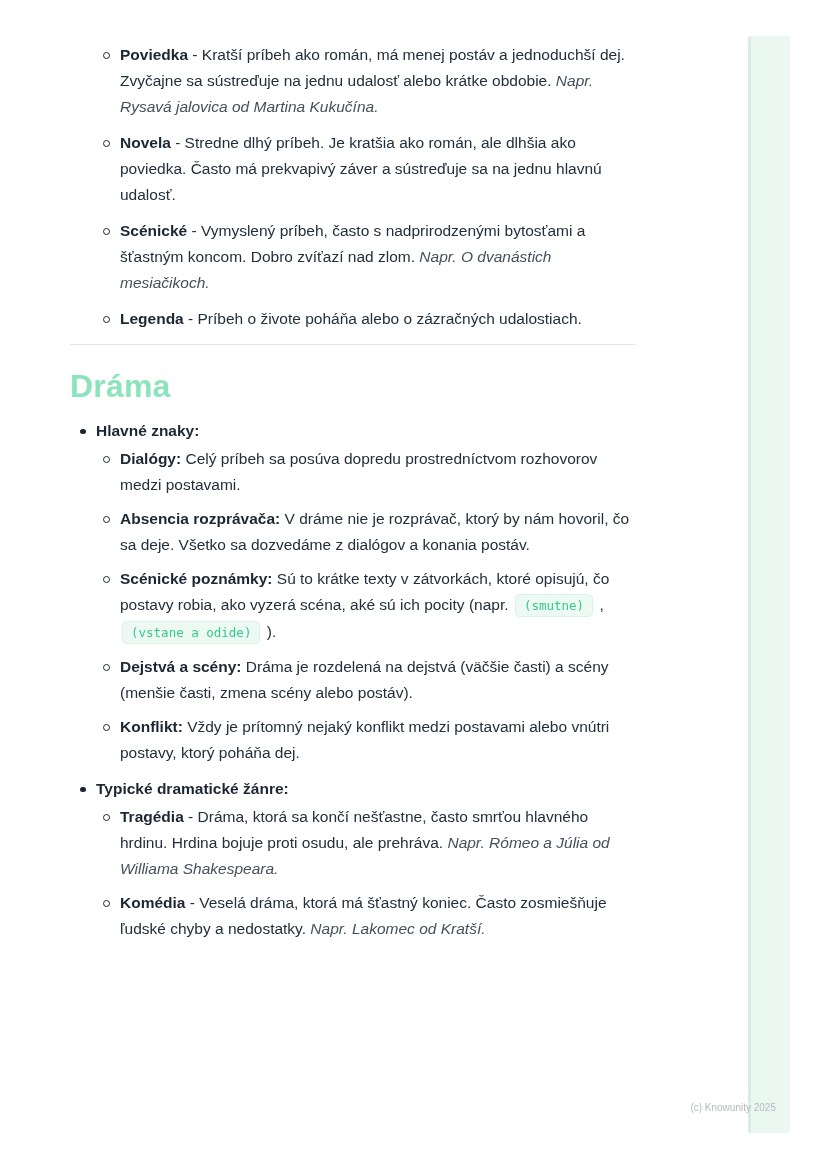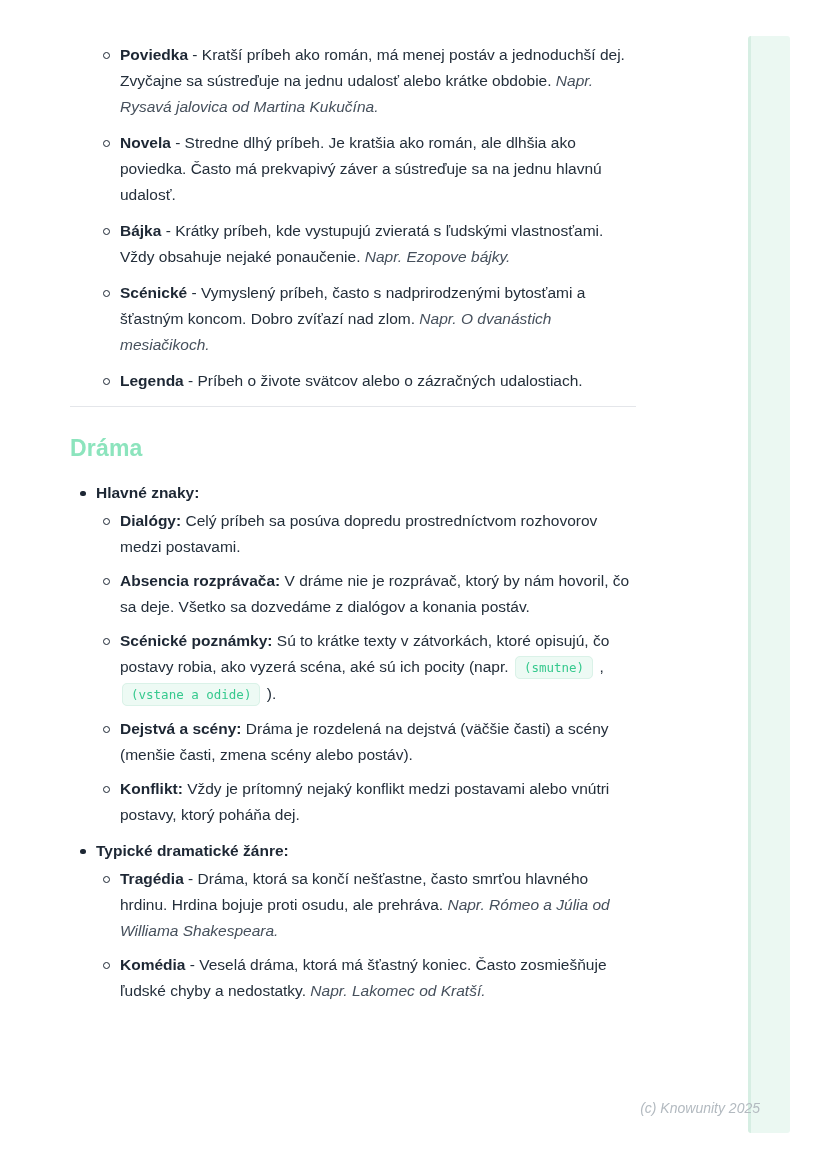--- a/index.html
+++ b/index.html
@@ -49,57 +49,52 @@
     padding: 3px 8px;
     margin: 8px 2px;
     white-space: nowrap;
   }
   hr.divider {
     border: none; border-top: 1px solid var(--divider, #e4e6ea);
     margin: 12px 0 0 0; width: 566px;
   }
   h2.drama-heading {
     color: var(--heading_accent, #8ce4bd);
-    font-size: 23px; line-height: 30px; font-weight: 700;
+    font-size: 32px; line-height: 30px; font-weight: 700;
     margin: 26px 0 17px 0; letter-spacing: 0.2px;
   }
   .copyright {
-    position: absolute; top: 1101px; right: 68px;
-    font-size: 14px; line-height: 14px;
+    position: absolute; top: 1101px; right: 52px;
+    font-size: 10px; line-height: 14px;
     color: var(--footer_text, #b3bac0);
-    font-style: italic;
   }
 </style>
 </head>
 <body>
 
 <div class="page">
   <div class="edge-bar"></div>
 
   <div class="content">
     <ul class="list genre-list" id="genre-list">
         <li class="item">
           <span class="bullet circle"></span>
           <div class="itext"><span class="seg-b">Poviedka</span><span class="seg-n"> - Kratší príbeh ako román, má menej postáv a jednoduchší dej. Zvyčajne sa sústreďuje na jednu udalosť alebo krátke obdobie. </span><span class="seg-i">Napr. Rysavá jalovica od Martina Kukučína.</span></div>
         </li>
         <li class="item">
           <span class="bullet circle"></span>
           <div class="itext"><span class="seg-b">Novela</span><span class="seg-n"> - Stredne dlhý príbeh. Je kratšia ako román, ale dlhšia ako poviedka. Často má prekvapivý záver a sústreďuje sa na jednu hlavnú udalosť.</span></div>
         </li>
         <li class="item">
           <span class="bullet circle"></span>
-          <div class="itext"><span class="seg-b">Bájka</span><span class="seg-n"> - Krátky príbeh, kde vystupujú zvieratá s ľudskými vlastnosťami. Vždy obsahuje nejaké ponaučenie. </span><span class="seg-i">Napr. Ezopove bájky.</span></div>
-        </li>
-        <li class="item">
-          <span class="bullet circle"></span>
           <div class="itext"><span class="seg-b">Scénické</span><span class="seg-n"> - Vymyslený príbeh, často s nadprirodzenými bytosťami a šťastným koncom. Dobro zvíťazí nad zlom. </span><span class="seg-i">Napr. O dvanástich mesiačikoch.</span></div>
         </li>
         <li class="item">
           <span class="bullet circle"></span>
-          <div class="itext"><span class="seg-b">Legenda</span><span class="seg-n"> - Príbeh o živote svätcov alebo o zázračných udalostiach.</span></div>
+          <div class="itext"><span class="seg-b">Legenda</span><span class="seg-n"> - Príbeh o živote poháňa alebo o zázračných udalostiach.</span></div>
         </li>
       </ul>
 
     <hr class="divider">
 
     <h2 class="drama-heading">Dráma</h2>
 
     <ul class="list drama-list" id="drama-list">
         <li class="item">
           <span class="bullet disc"></span>

